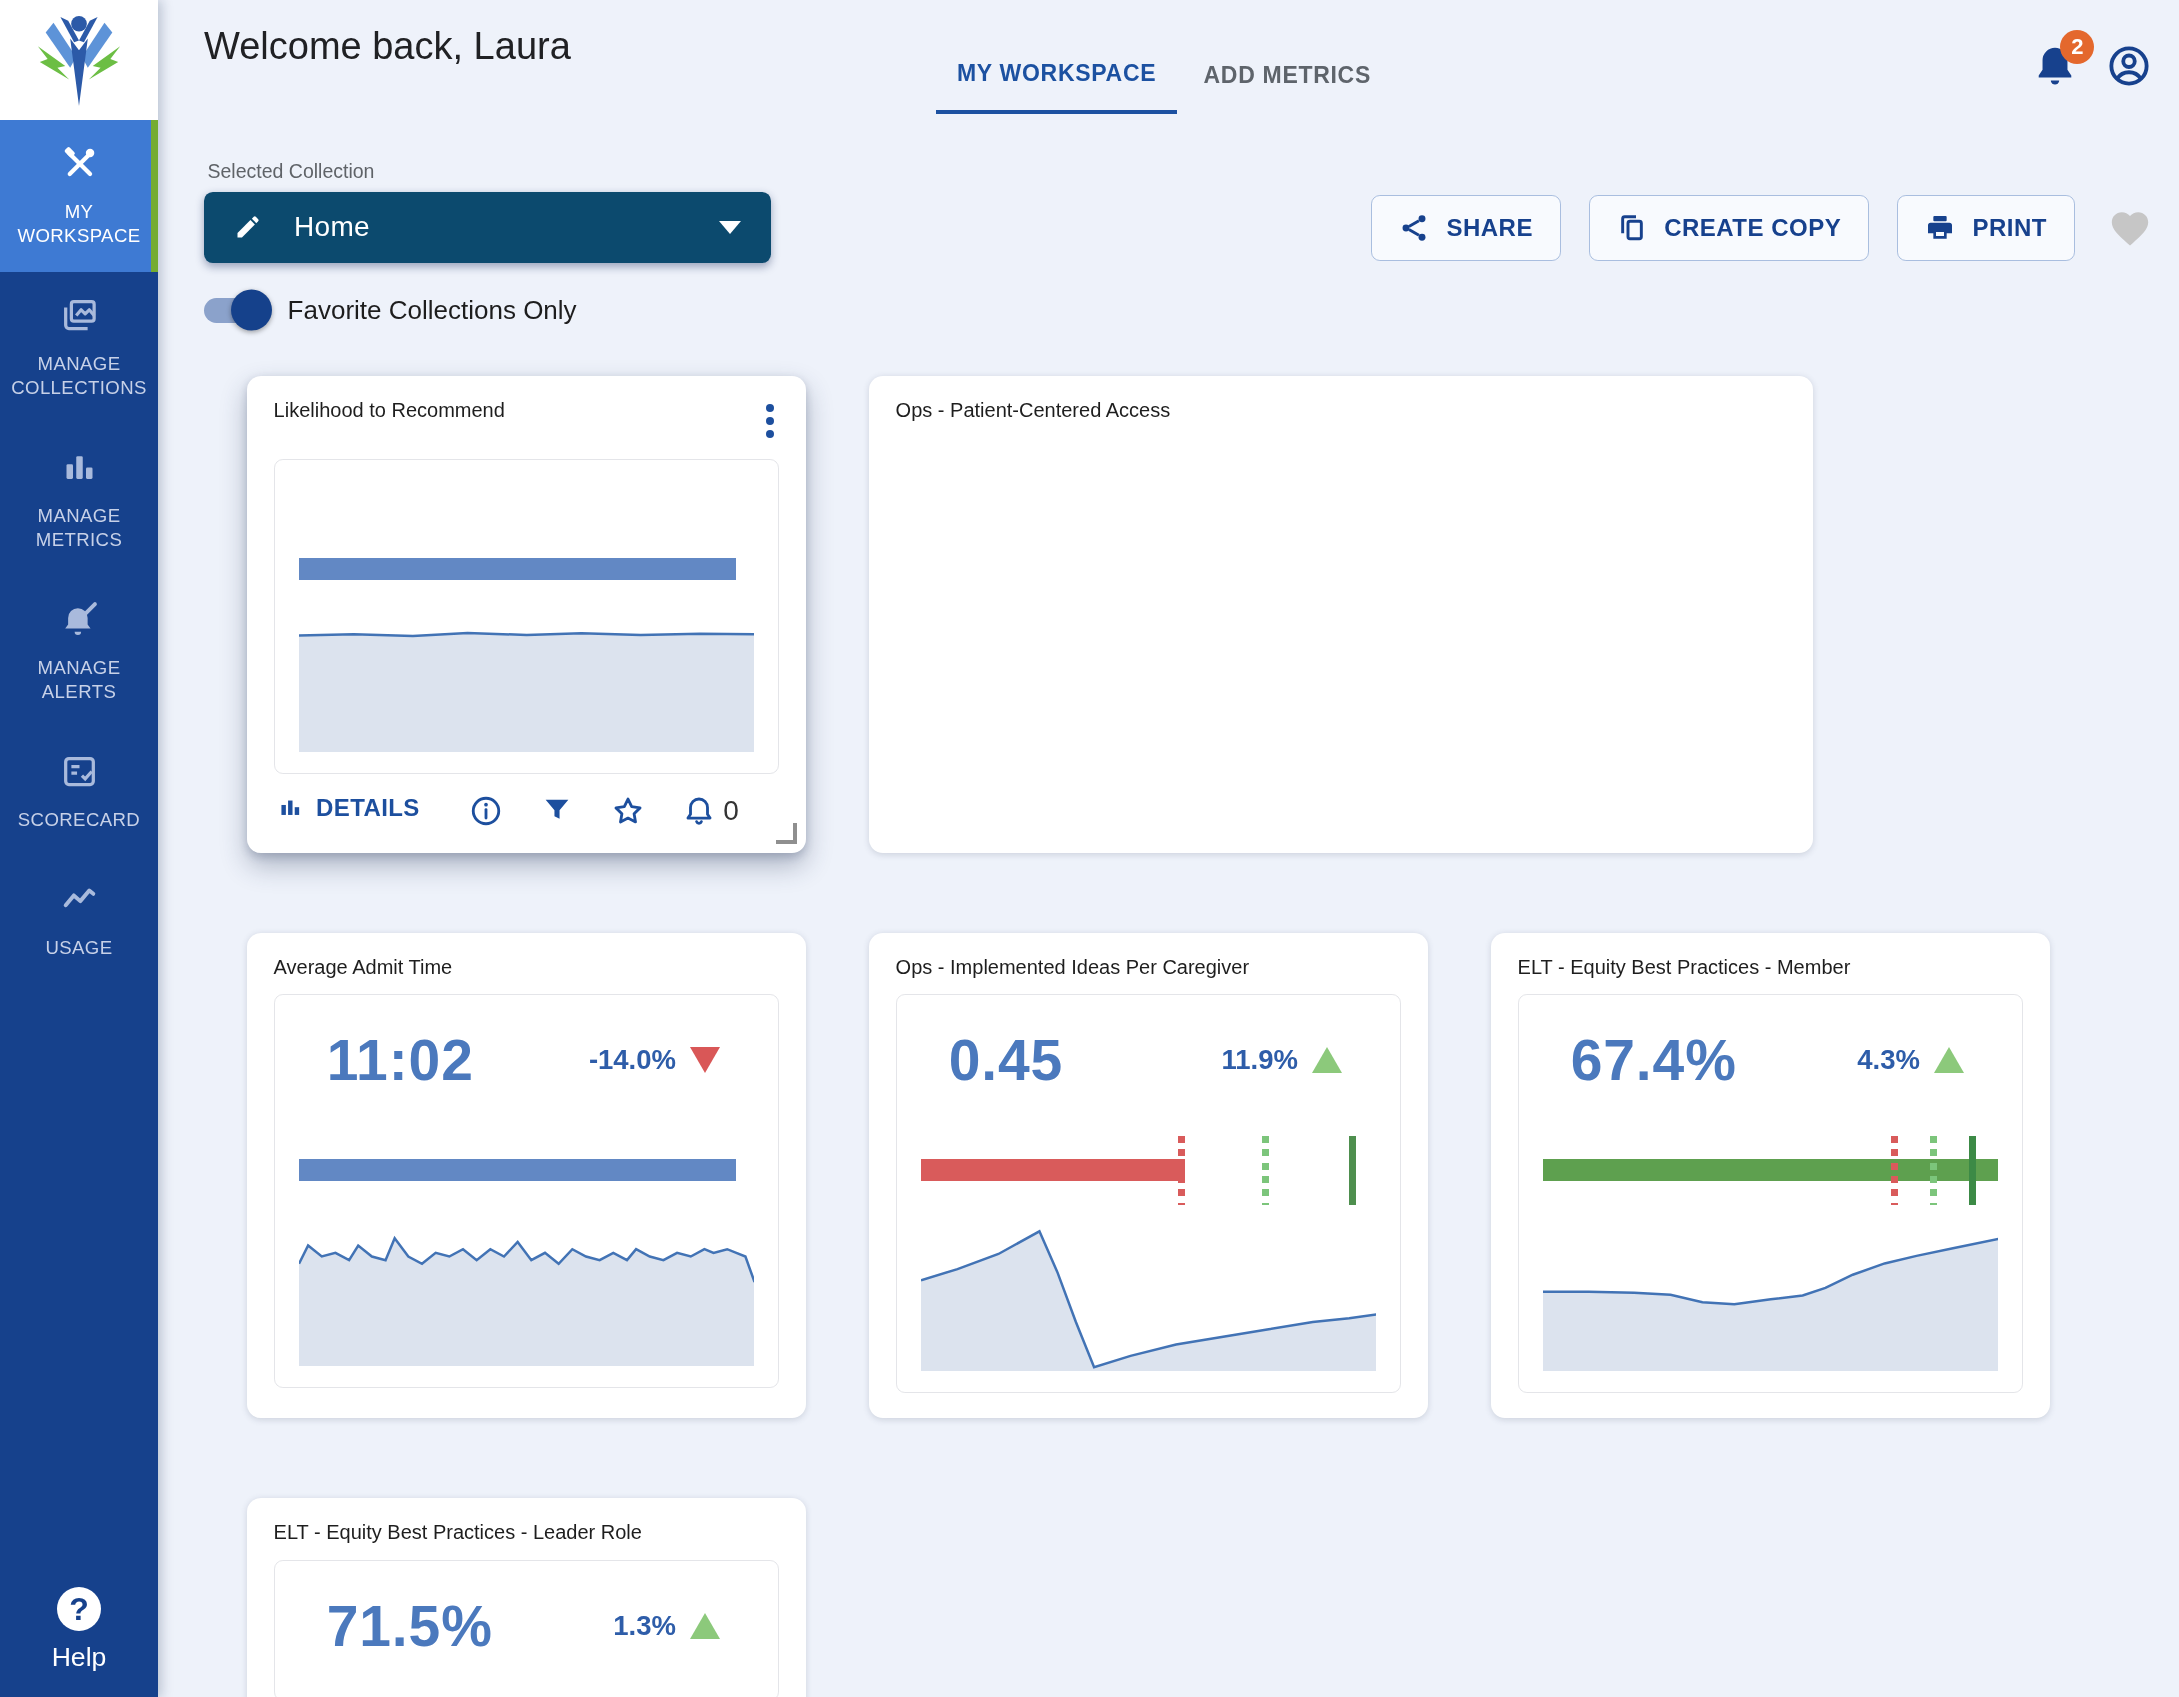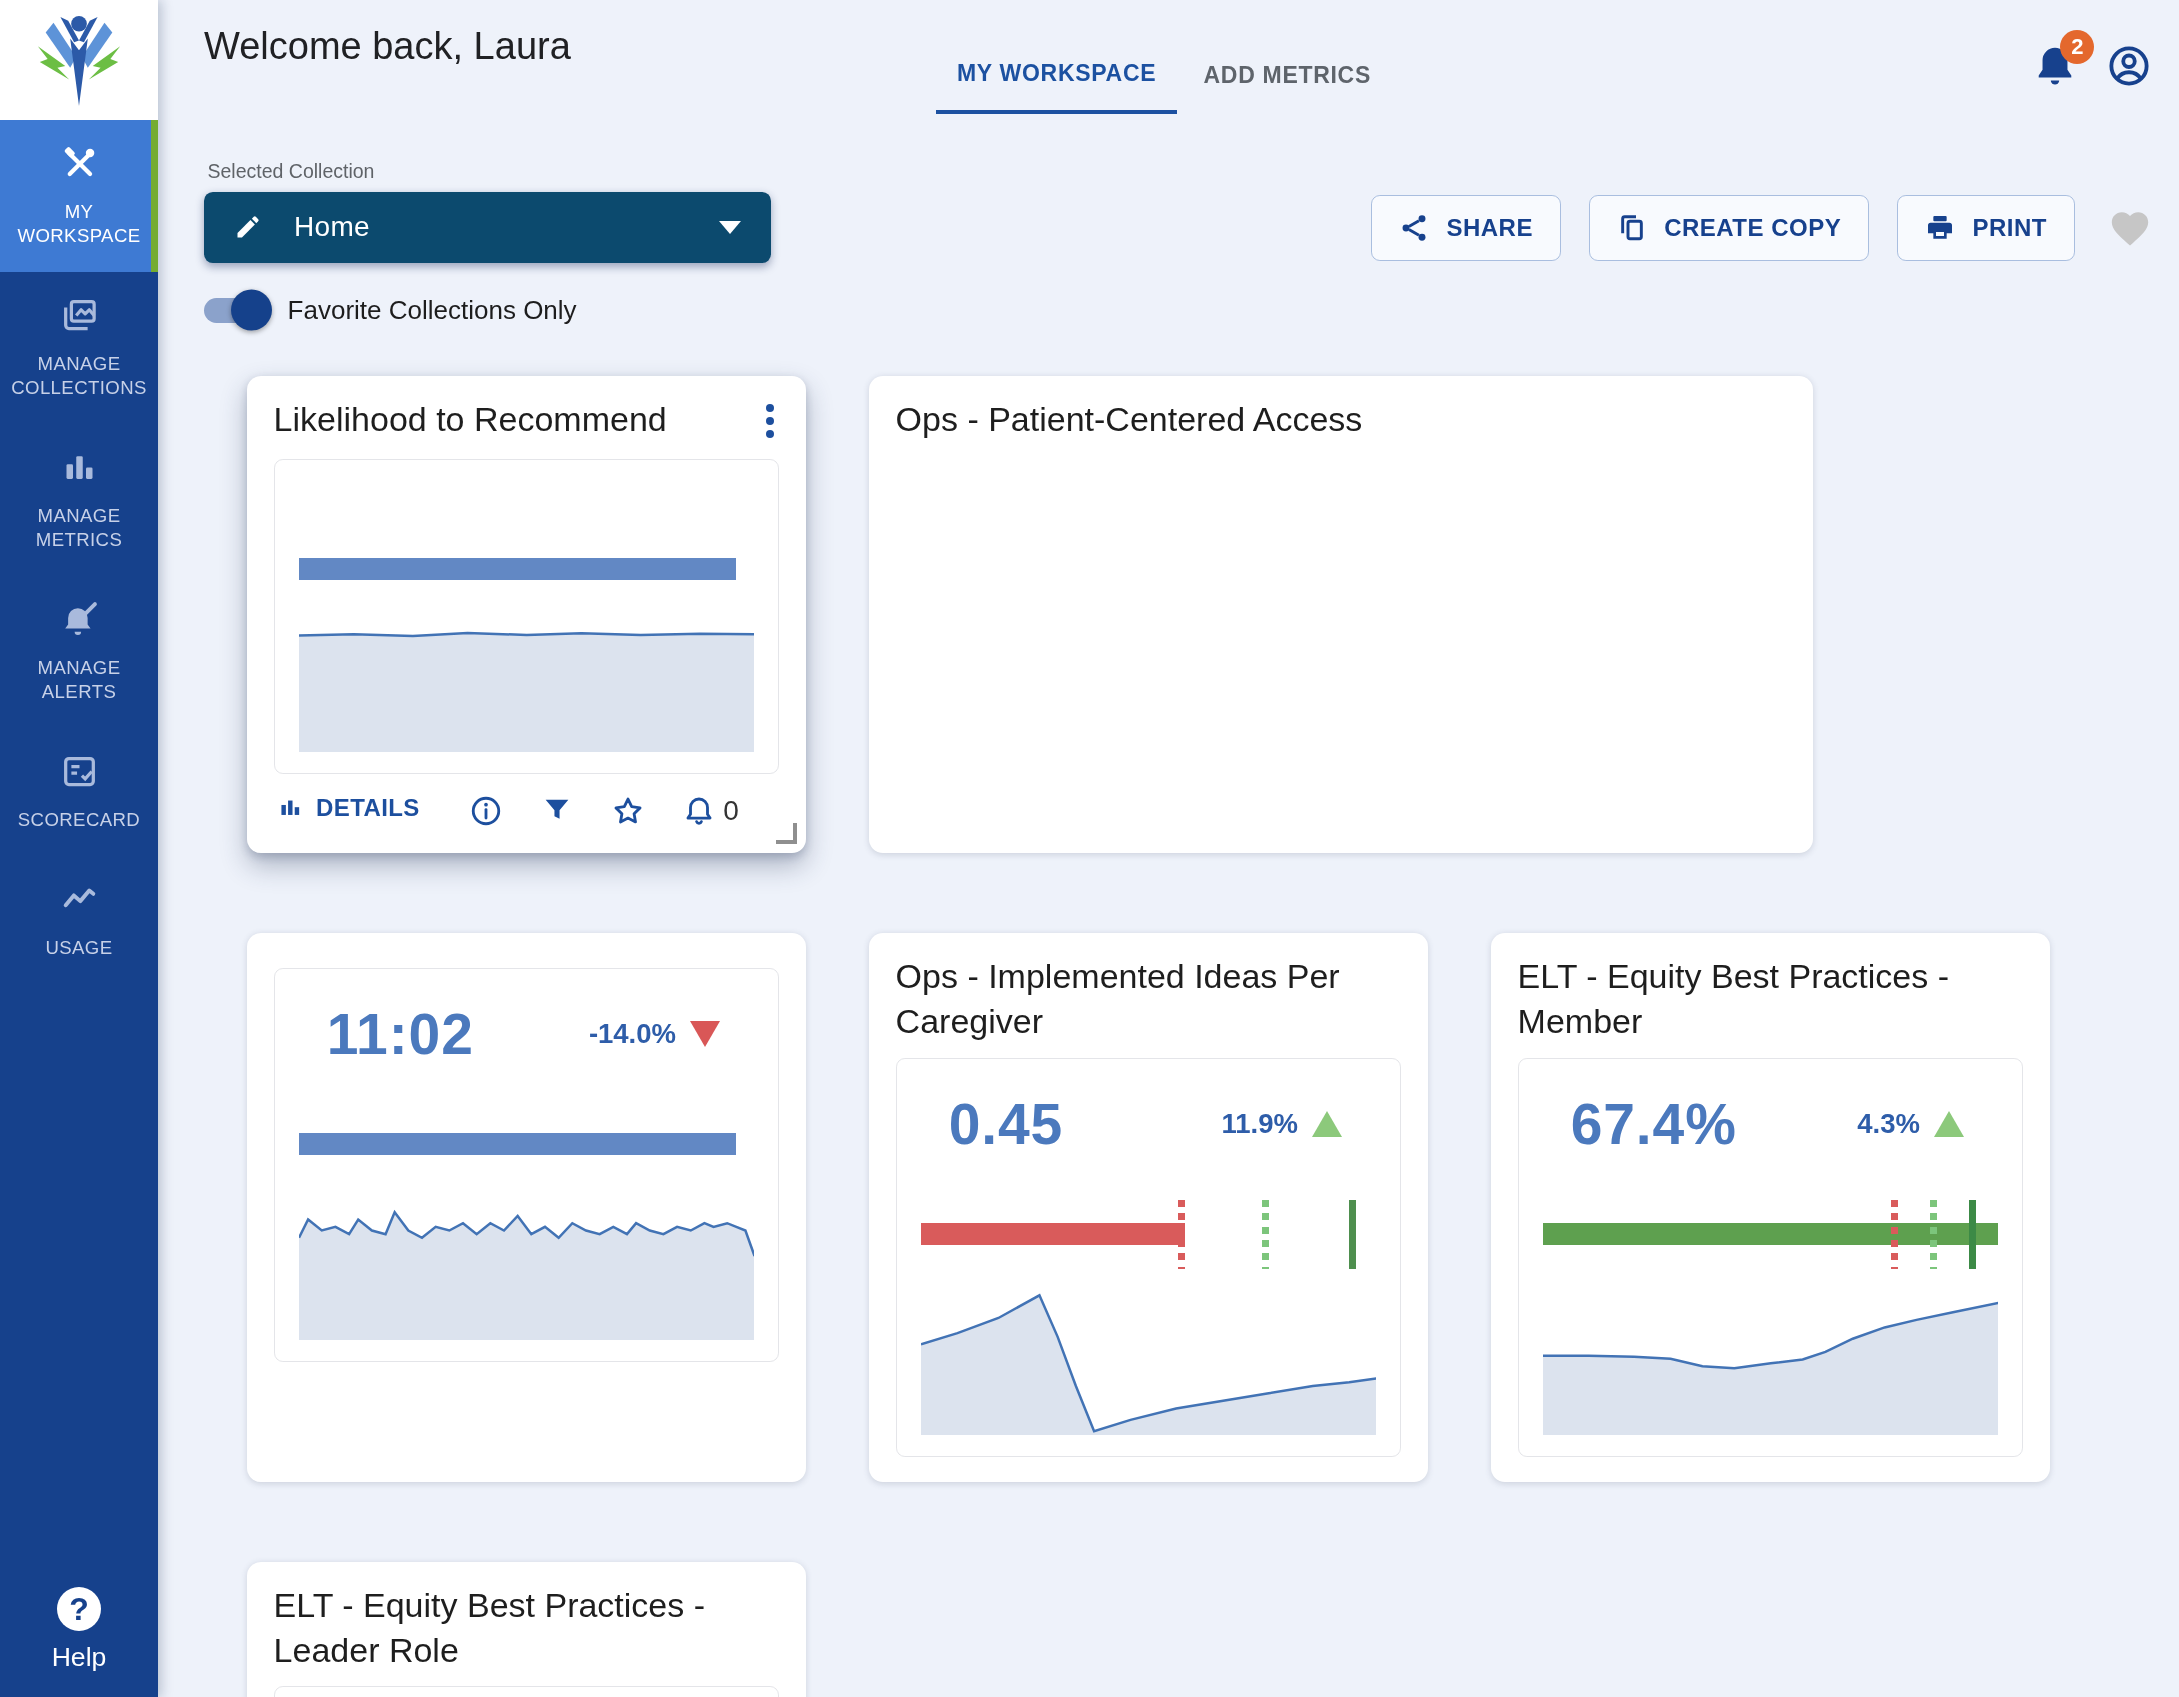--- a/index.html
+++ b/index.html
@@ -64,21 +64,21 @@
   .heart-btn{background:none;border:none;color:#C6C6C6;cursor:pointer;margin-left:3.5px;display:flex;}
   .heart-btn svg{width:48px;height:48px;}
   
   .grid{display:grid;grid-template-columns:559px 559px 559px;column-gap:63px;row-gap:80px;
     margin:50px 23px 0 89px;align-items:stretch;}
   .card{position:relative;background:#fff;border-radius:14px;padding:21px 26.6px 25px;
     box-shadow:0 1.8px 6.2px rgba(60,70,100,.18);}
   .card.raised{box-shadow:0 12.4px 26.6px rgba(40,55,90,.32),0 3.5px 8.9px rgba(40,55,90,.2);z-index:2;}
   .card.wide{grid-column:2 / 4;width:944px;}
   .card-head{display:flex;align-items:flex-start;}
-  .card-title{font-size:34px;font-weight:400;color:#1E1E1E;line-height:1.32;padding-right:8.9px;}
+  .card-title{font-size:20px;font-weight:400;color:#1E1E1E;line-height:1.32;padding-right:8.9px;}
   .kebab{margin-left:auto;display:flex;flex-direction:column;gap:5.3px;padding:7px 5.3px;cursor:pointer;}
   .kebab i{width:8px;height:8px;border-radius:50%;background:#1D4F9E;display:block;}
   .panel{border:1.8px solid #E4E5E9;border-radius:8.9px;margin-top:14px;padding:32px 19.5px 0;}
   .value-row{display:flex;align-items:center;padding-left:7%;}
   .value{font-size:57px;font-weight:700;color:#4B79BD;letter-spacing:0.9px;}
   .delta-wrap{display:flex;align-items:center;margin-left:auto;margin-right:9%;}
   .card.wide .delta-wrap{margin-right:24%;}
   .delta-text{font-size:27.5px;font-weight:700;color:#2E5DA9;}
   .tri{margin-left:14px;width:0;height:0;border-left:15px solid transparent;border-right:15px solid transparent;}
   .tri.up{border-bottom:26.6px solid #8CC97B;}
@@ -309,20 +309,23 @@
           </div>
         </div>
         <span class="corner-handle"></span>
       </article>
       <article class="card wide">
         <div class="card-head">
           <h3 class="card-title">Ops - Patient-Centered Access</h3>
         </div>
       </article>
       <article class="card">
+        <div class="card-head">
+          <h3 class="card-title">Average Admit Time</h3>
+        </div>
         <div class="panel">
           <div class="value-row">
             <span class="value">11:02</span>
             <span class="delta-wrap">
               <span class="delta-text">-14.0%</span>
               <span class="tri down"></span>
             </span>
           </div>
           <div class="bullet">
             <div class="bar" style="width:96%;background:#6288C4"></div>

